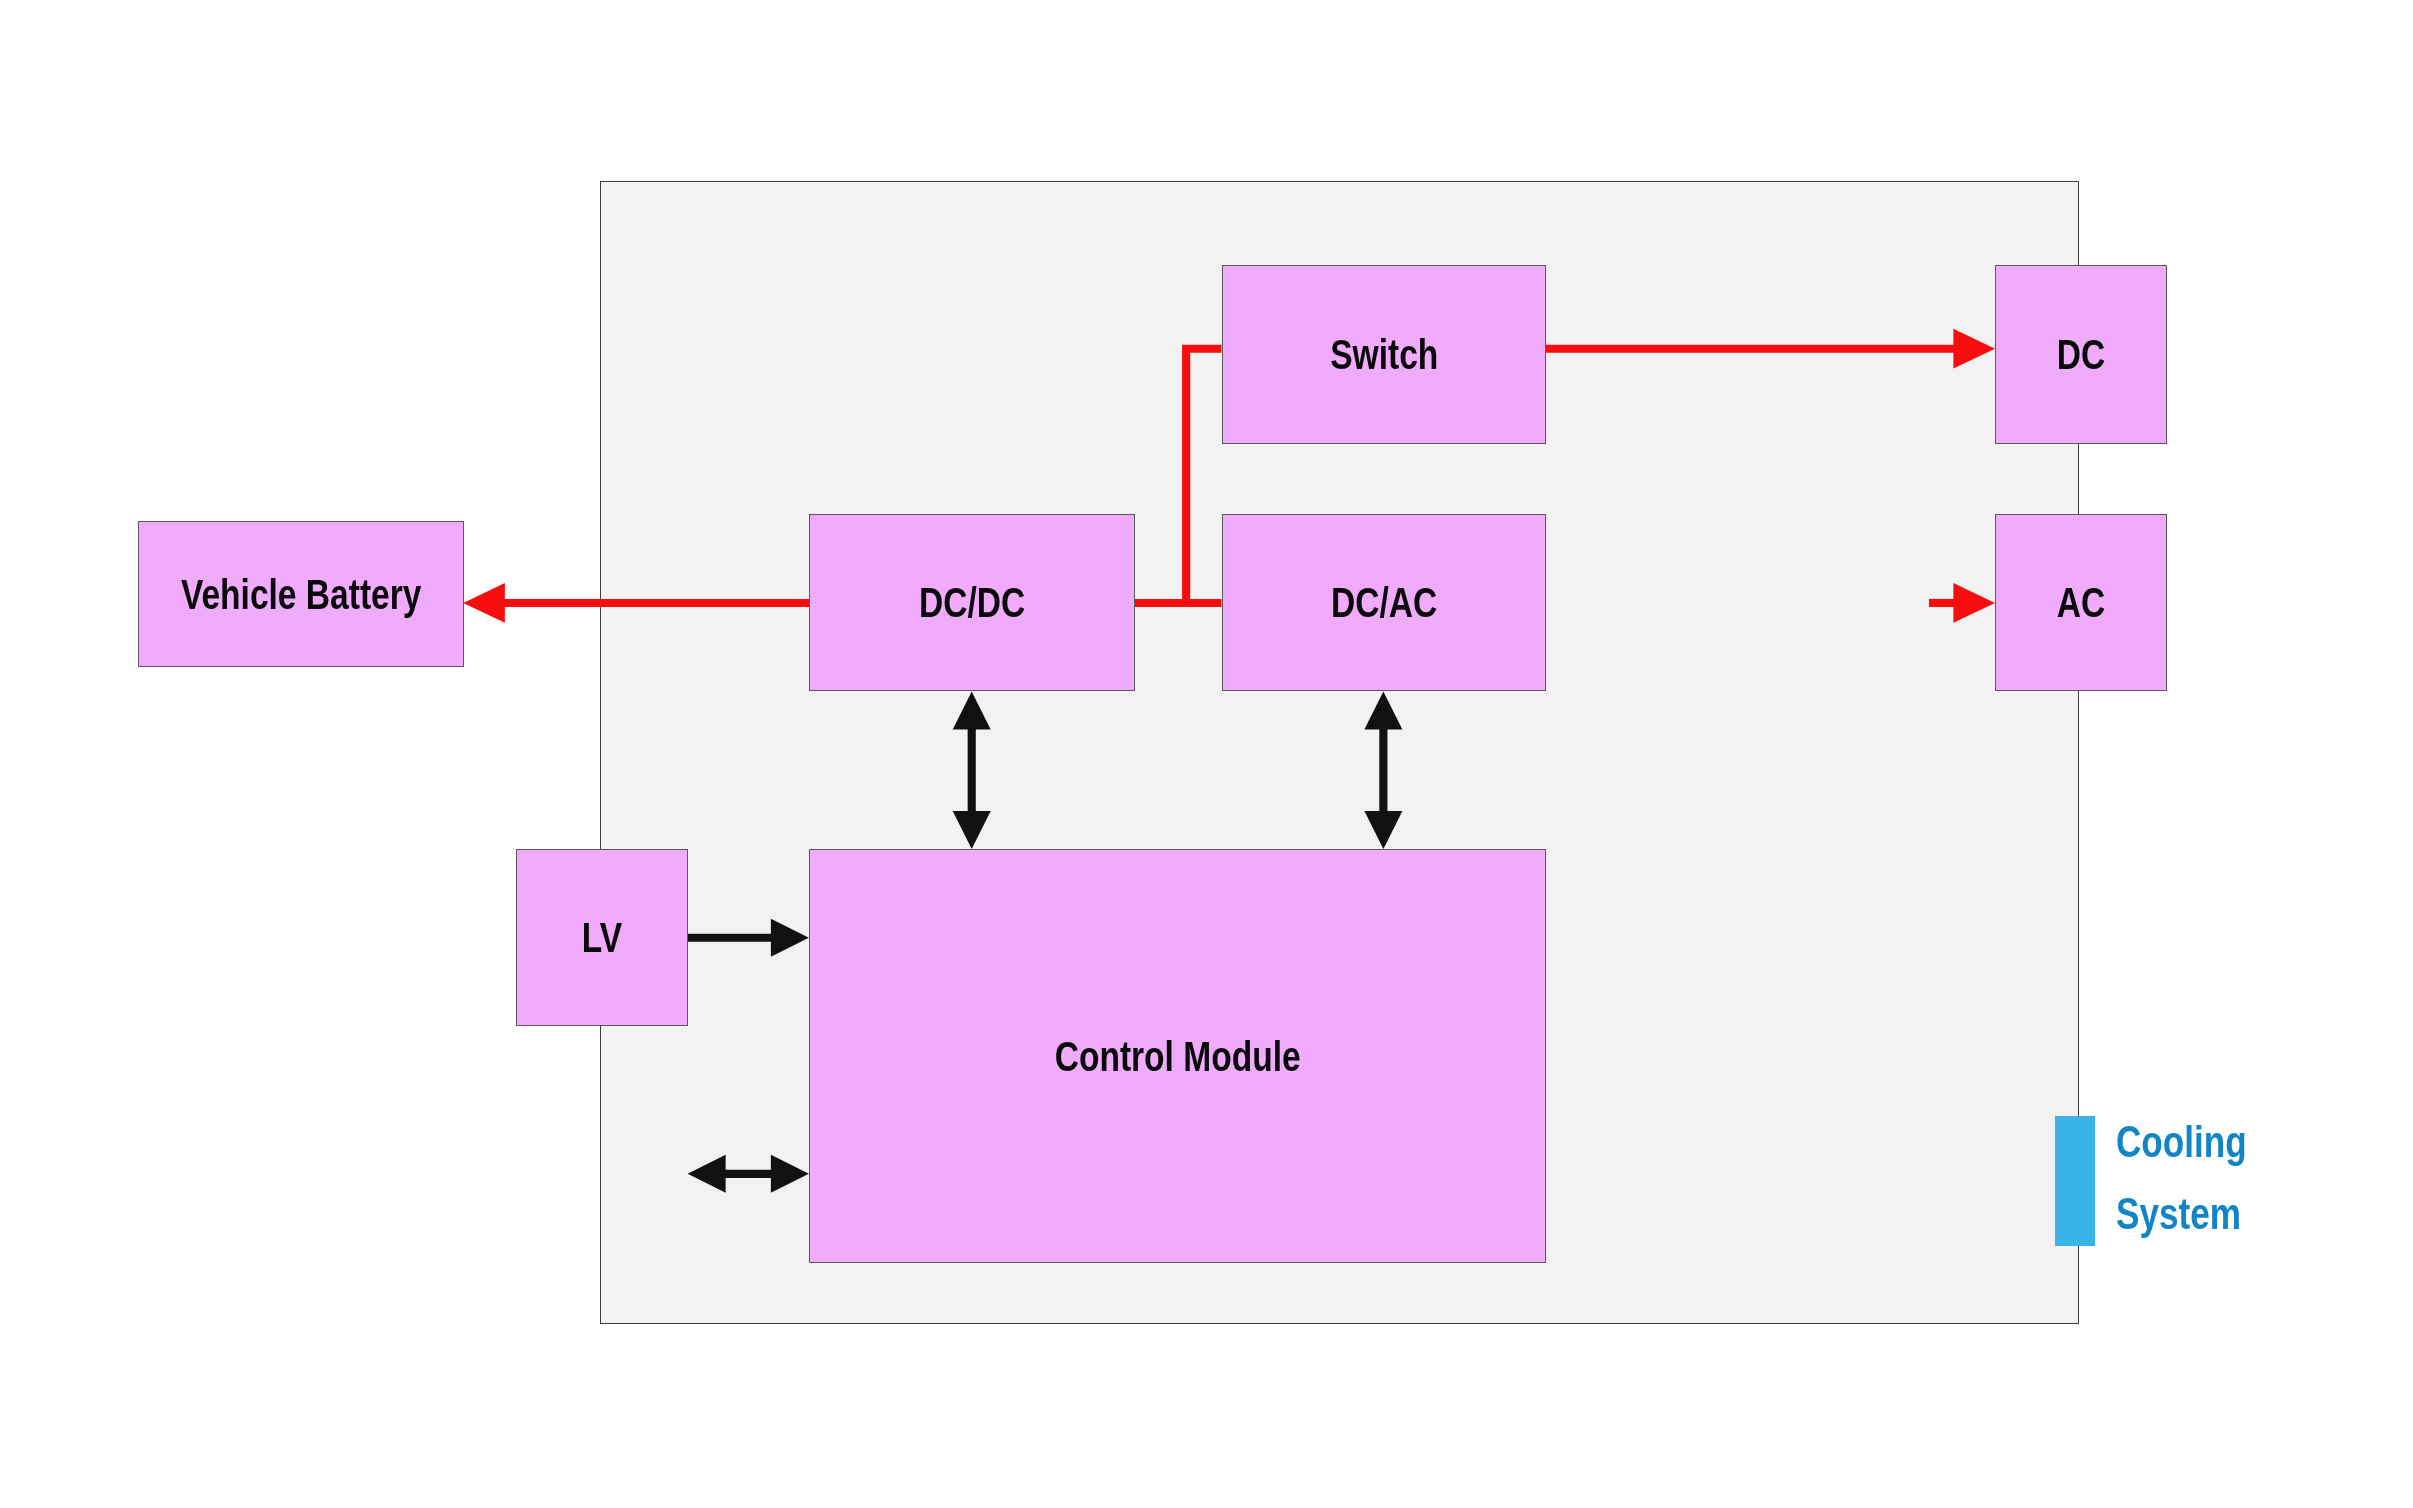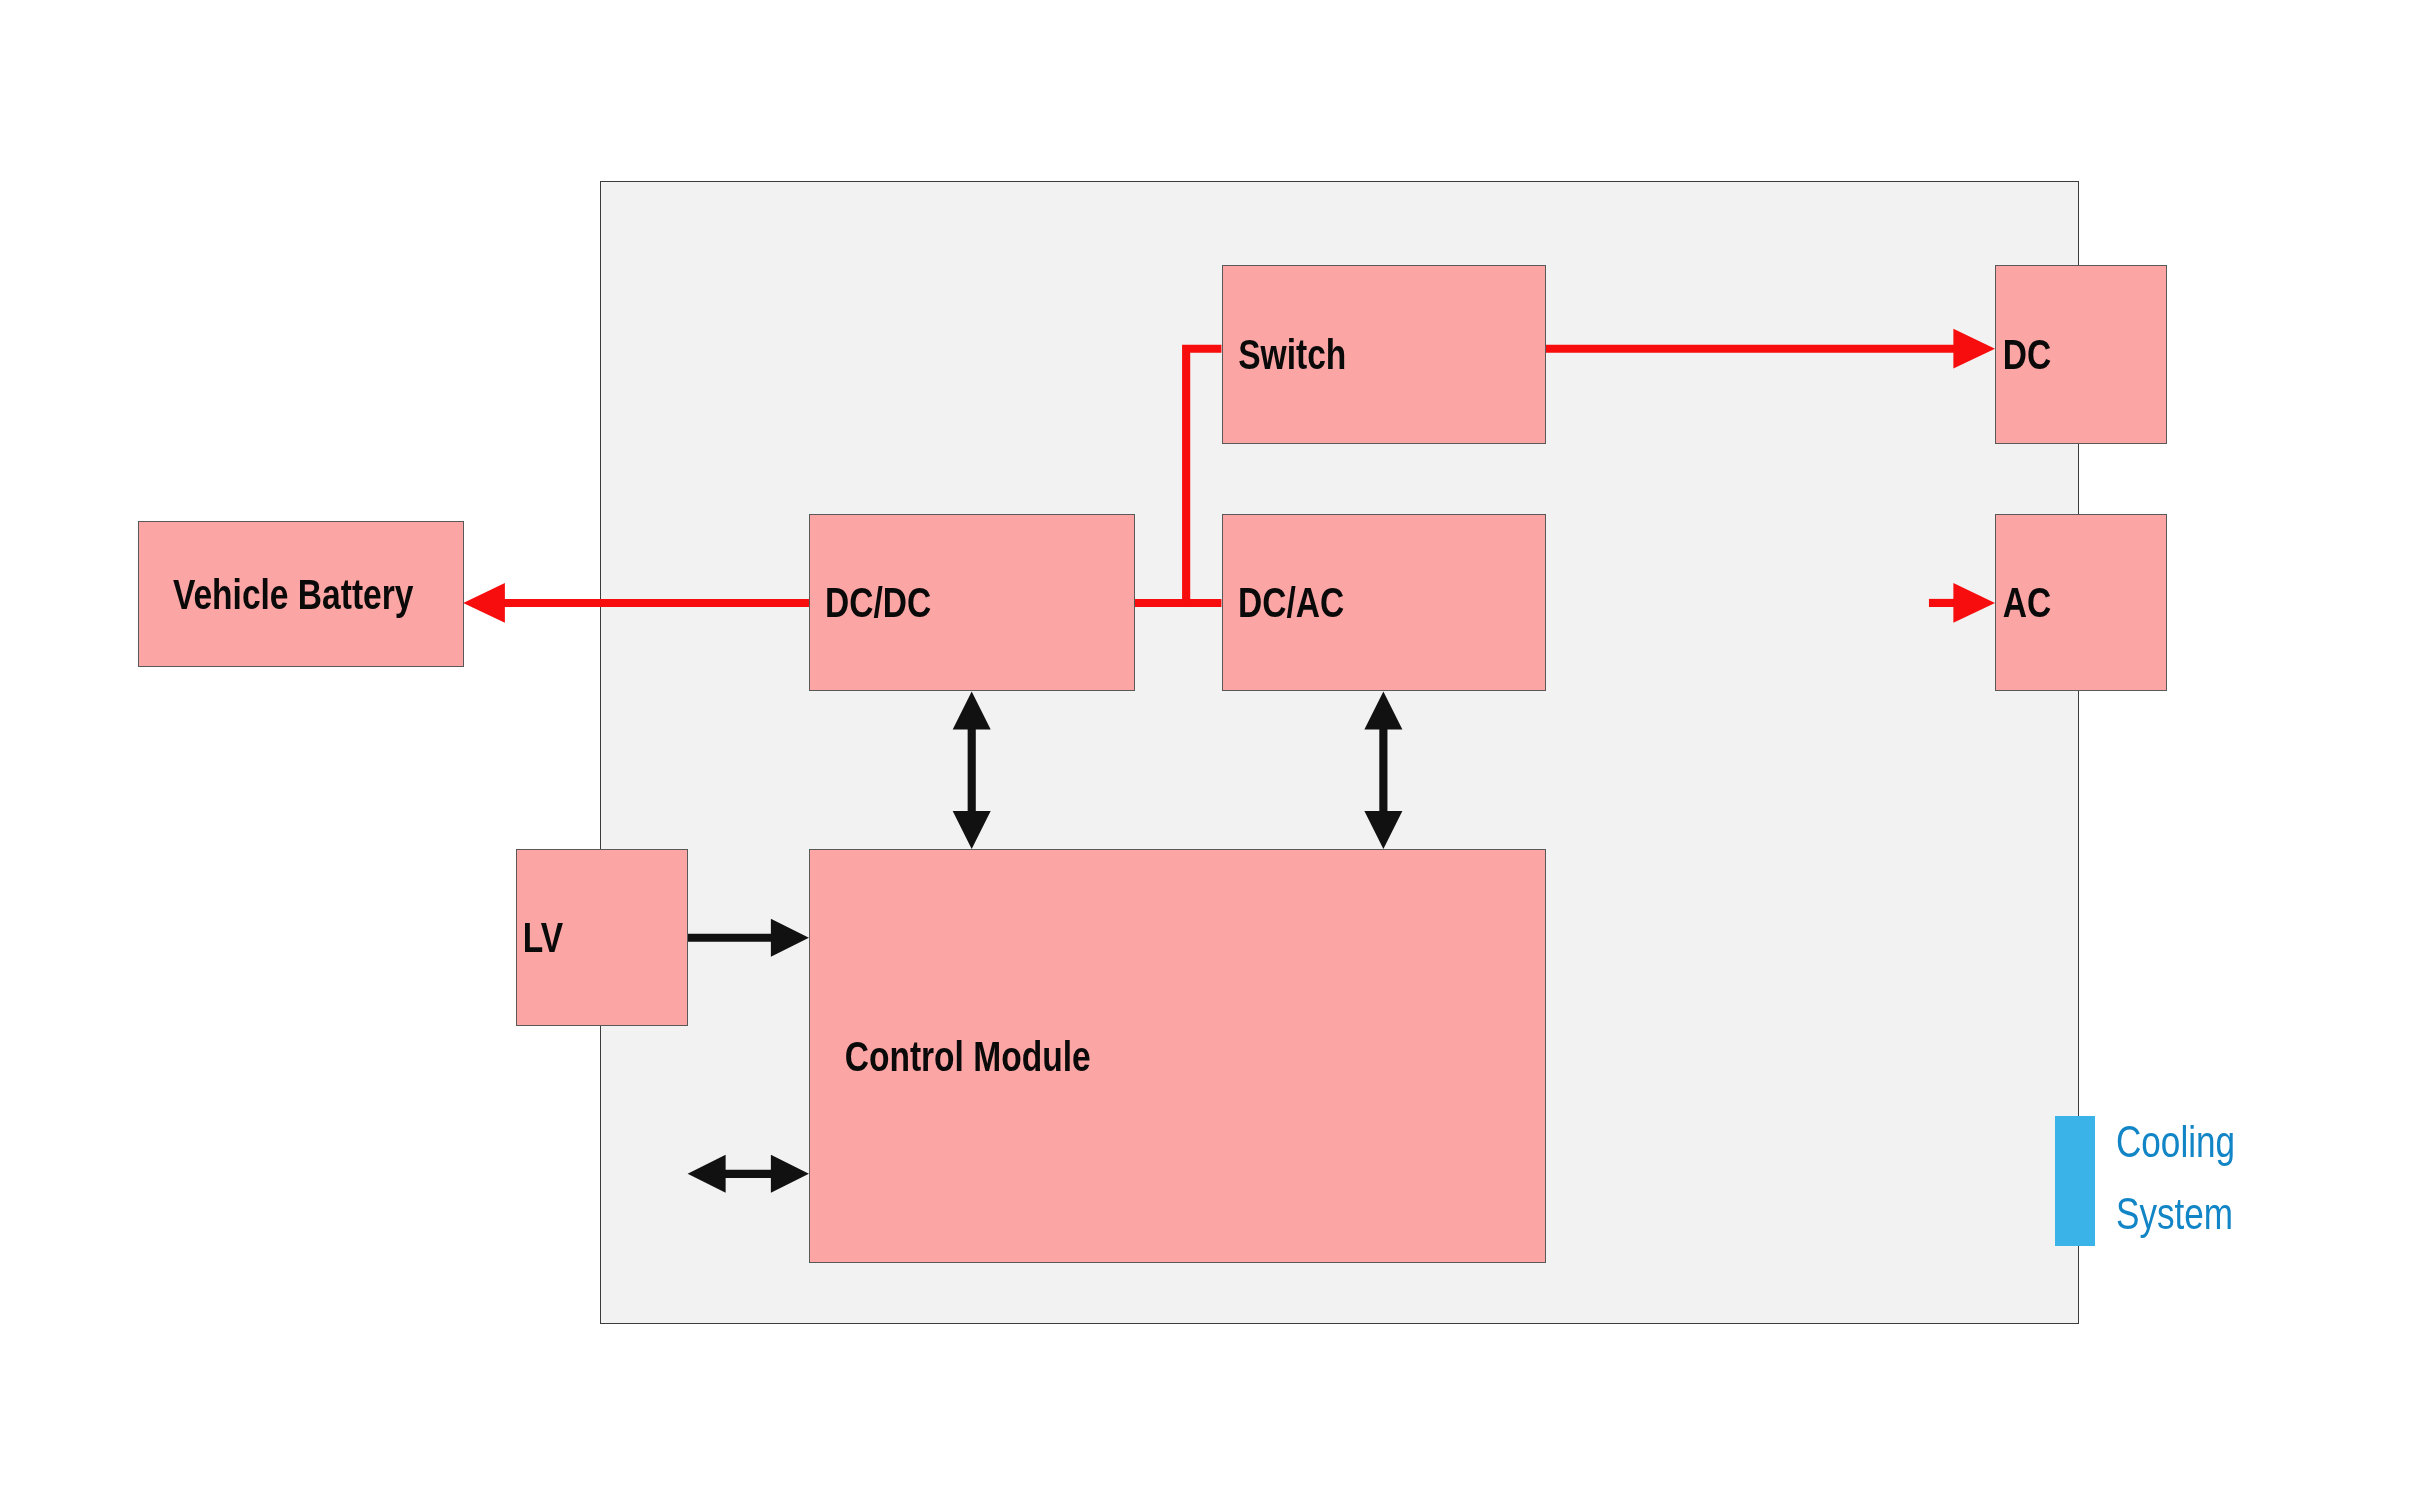--- a/index.html
+++ b/index.html
@@ -10,33 +10,33 @@
   .enclosure{
     position:absolute;left:600px;top:181px;width:1479px;height:1143px;
     background:#f2f2f2;border:1.8px solid #3c3c3c;box-sizing:border-box;
   }
   .wires{position:absolute;left:0;top:0;width:2413px;height:1509px;}
   .red-stroke{stroke:#f70d0d;stroke-width:9;fill:none;}
   .red-fill{fill:#f70d0d;stroke:none;}
   .blk-stroke{stroke:#111111;stroke-width:9;fill:none;}
   .blk-fill{fill:#111111;stroke:none;}
   .box{
-    position:absolute;background:#fca5a5;border:1.8px solid #595959;box-sizing:border-box;
-    display:flex;align-items:center;
+    position:absolute;background:#f0abfc;border:1.8px solid #595959;box-sizing:border-box;
+    display:flex;align-items:center;justify-content:center;
   }
   .lbl{
     font-weight:700;font-size:43px;color:#0a0a0a;white-space:nowrap;
     transform:scaleX(0.78);transform-origin:center;letter-spacing:0px;line-height:1;
   }
   .coolrect{
     position:absolute;left:2055px;top:1116px;width:40px;height:130px;
     background:#3ab4e8;
   }
   .cooltext{
-    position:absolute;left:2116px;top:1106px;color:#1185c6;font-weight:400;
+    position:absolute;left:2116px;top:1106px;color:#1185c6;font-weight:700;
     font-size:45px;line-height:72px;white-space:nowrap;
   }
   .cooltext div{transform:scaleX(0.78);transform-origin:left center;}
 </style>
 </head>
 <body>
 
 <div class="stage">
 
   <div class="enclosure"></div>

